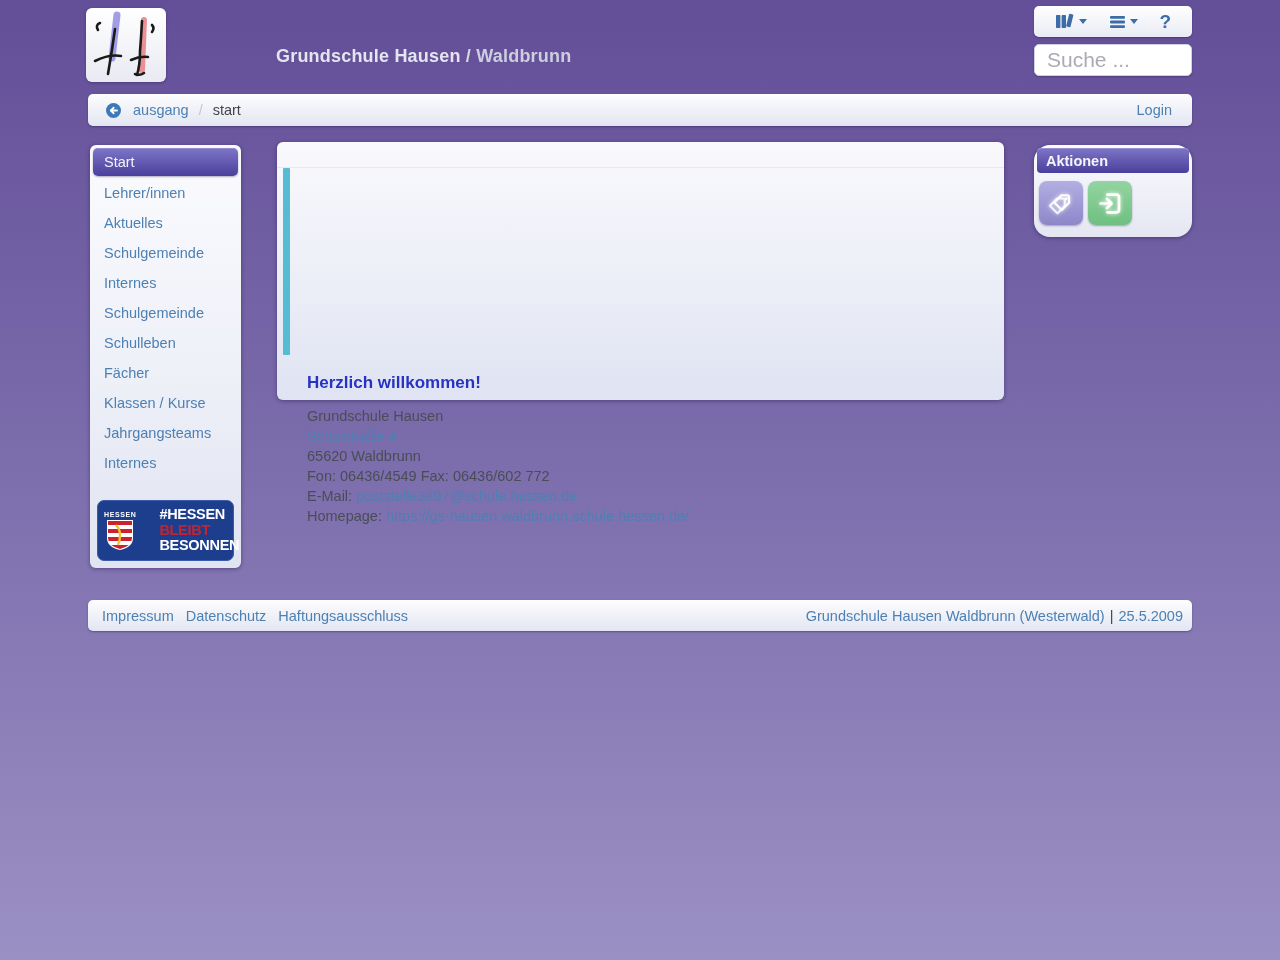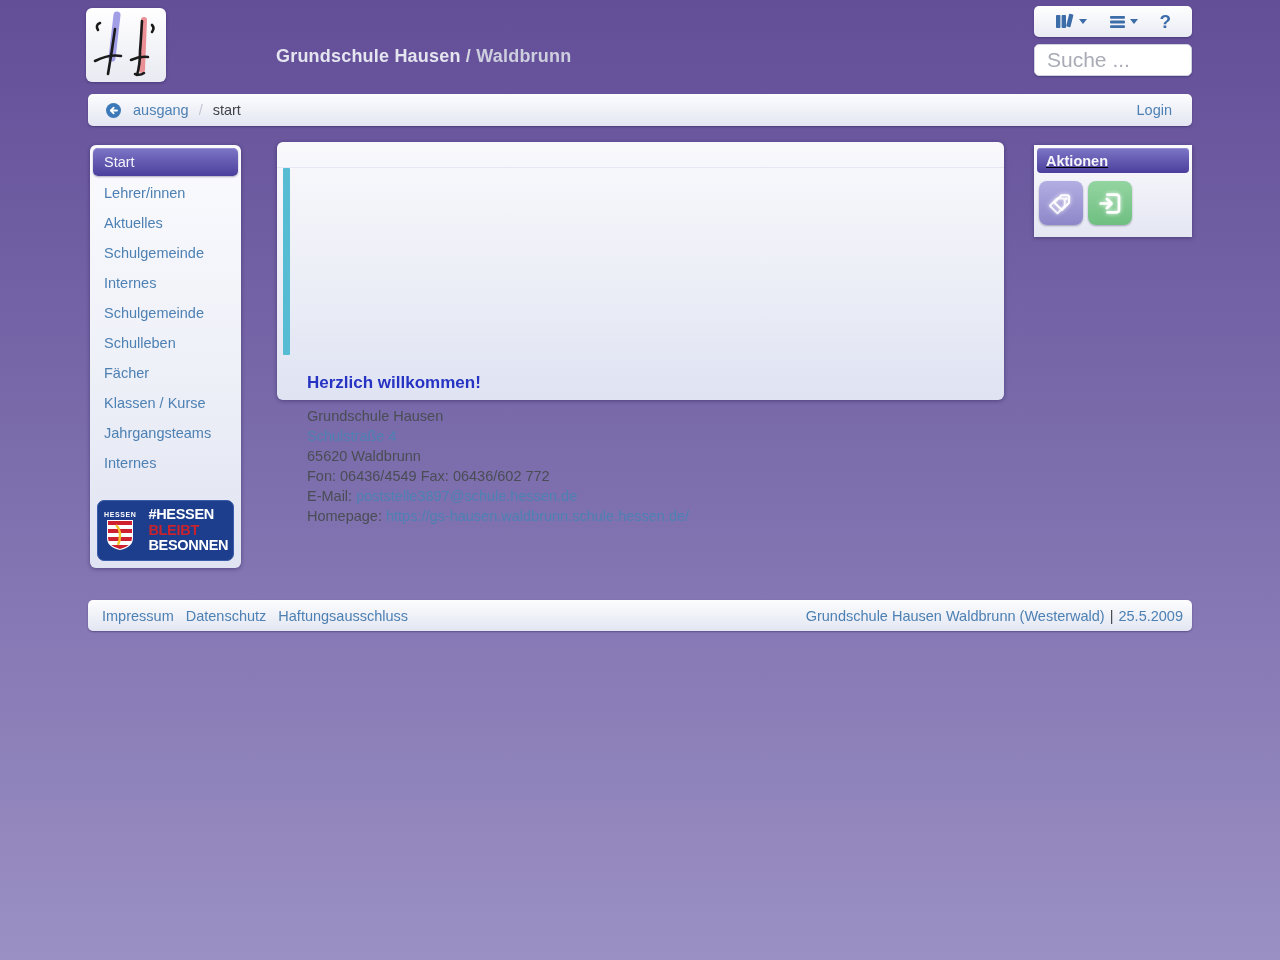--- a/index.html
+++ b/index.html
@@ -75,21 +75,21 @@
     color:#4d80b3; cursor:pointer;
   }
   .menu li.active {
     background:linear-gradient(180deg,#7d76c6,#4b3f9c);
     color:#f4f4fb; box-shadow:inset 0 1px 0 #968fd4, 0 1px 2px rgba(30,20,70,.35);
     height:28px; margin-bottom:2px;
   }
   .hessen-banner {
     position:absolute; left:7px; bottom:7px; width:137px; height:61px;
     background:#1d3e8c; border-radius:7px; border:1px solid #3a5caa;
-    display:flex; align-items:center; padding:4px 6px 4px 6px; gap:12px;
+    display:flex; align-items:center; padding:4px 6px 4px 6px; gap:23px;
   }
   .coat { display:flex; flex-direction:column; align-items:center; width:36px; }
   .coat-label { color:#fff; font-size:7px; font-weight:bold; letter-spacing:.6px; margin-bottom:1px; }
   .banner-text { display:flex; flex-direction:column; justify-content:center; }
   .banner-text div { font-size:14.5px; font-weight:bold; line-height:15.5px; letter-spacing:-.3px; color:#fff; }
   .banner-text .red { color:#c8232c; }
 
   
   .main-panel {
     position:absolute; left:191px; top:142px; width:727px; height:258px;
@@ -101,23 +101,22 @@
   .accent-bar { width:7px; margin-left:6px; height:187px; background:#56bcd4; border-radius:1px; }
   .content-text { padding:18px 20px 0 30px; }
   .content-text h2 { font-size:17px; font-weight:bold; color:#2633c3; margin-bottom:13px; }
   .content-text .line { font-size:14.5px; line-height:20px; color:#4a4d55; }
   .content-text a { color:#4d80b3; text-decoration:none; cursor:pointer; }
 
   
   .actions-panel {
     position:absolute; right:0; top:145px; width:158px; height:92px;
     background:linear-gradient(180deg,#fbfbfe,#e4e6f2);
-    border-radius:0; box-shadow:0 1px 4px rgba(30,20,70,.45);
+    border-radius:16px; box-shadow:0 1px 4px rgba(30,20,70,.45);
     padding:3px;
-    text-decoration:underline;
   }
   .actions-header {
     height:25px; border-radius:4px;
     background:linear-gradient(180deg,#7d76c6,#4b3f9c);
     color:#f4f4fb; font-size:14.5px; font-weight:bold;
     display:flex; align-items:center; padding:0 9px;
     box-shadow:inset 0 1px 0 #968fd4;
   }
   .actions-buttons { display:flex; gap:5px; margin:8px 0 0 2px; }
   .action-btn {

